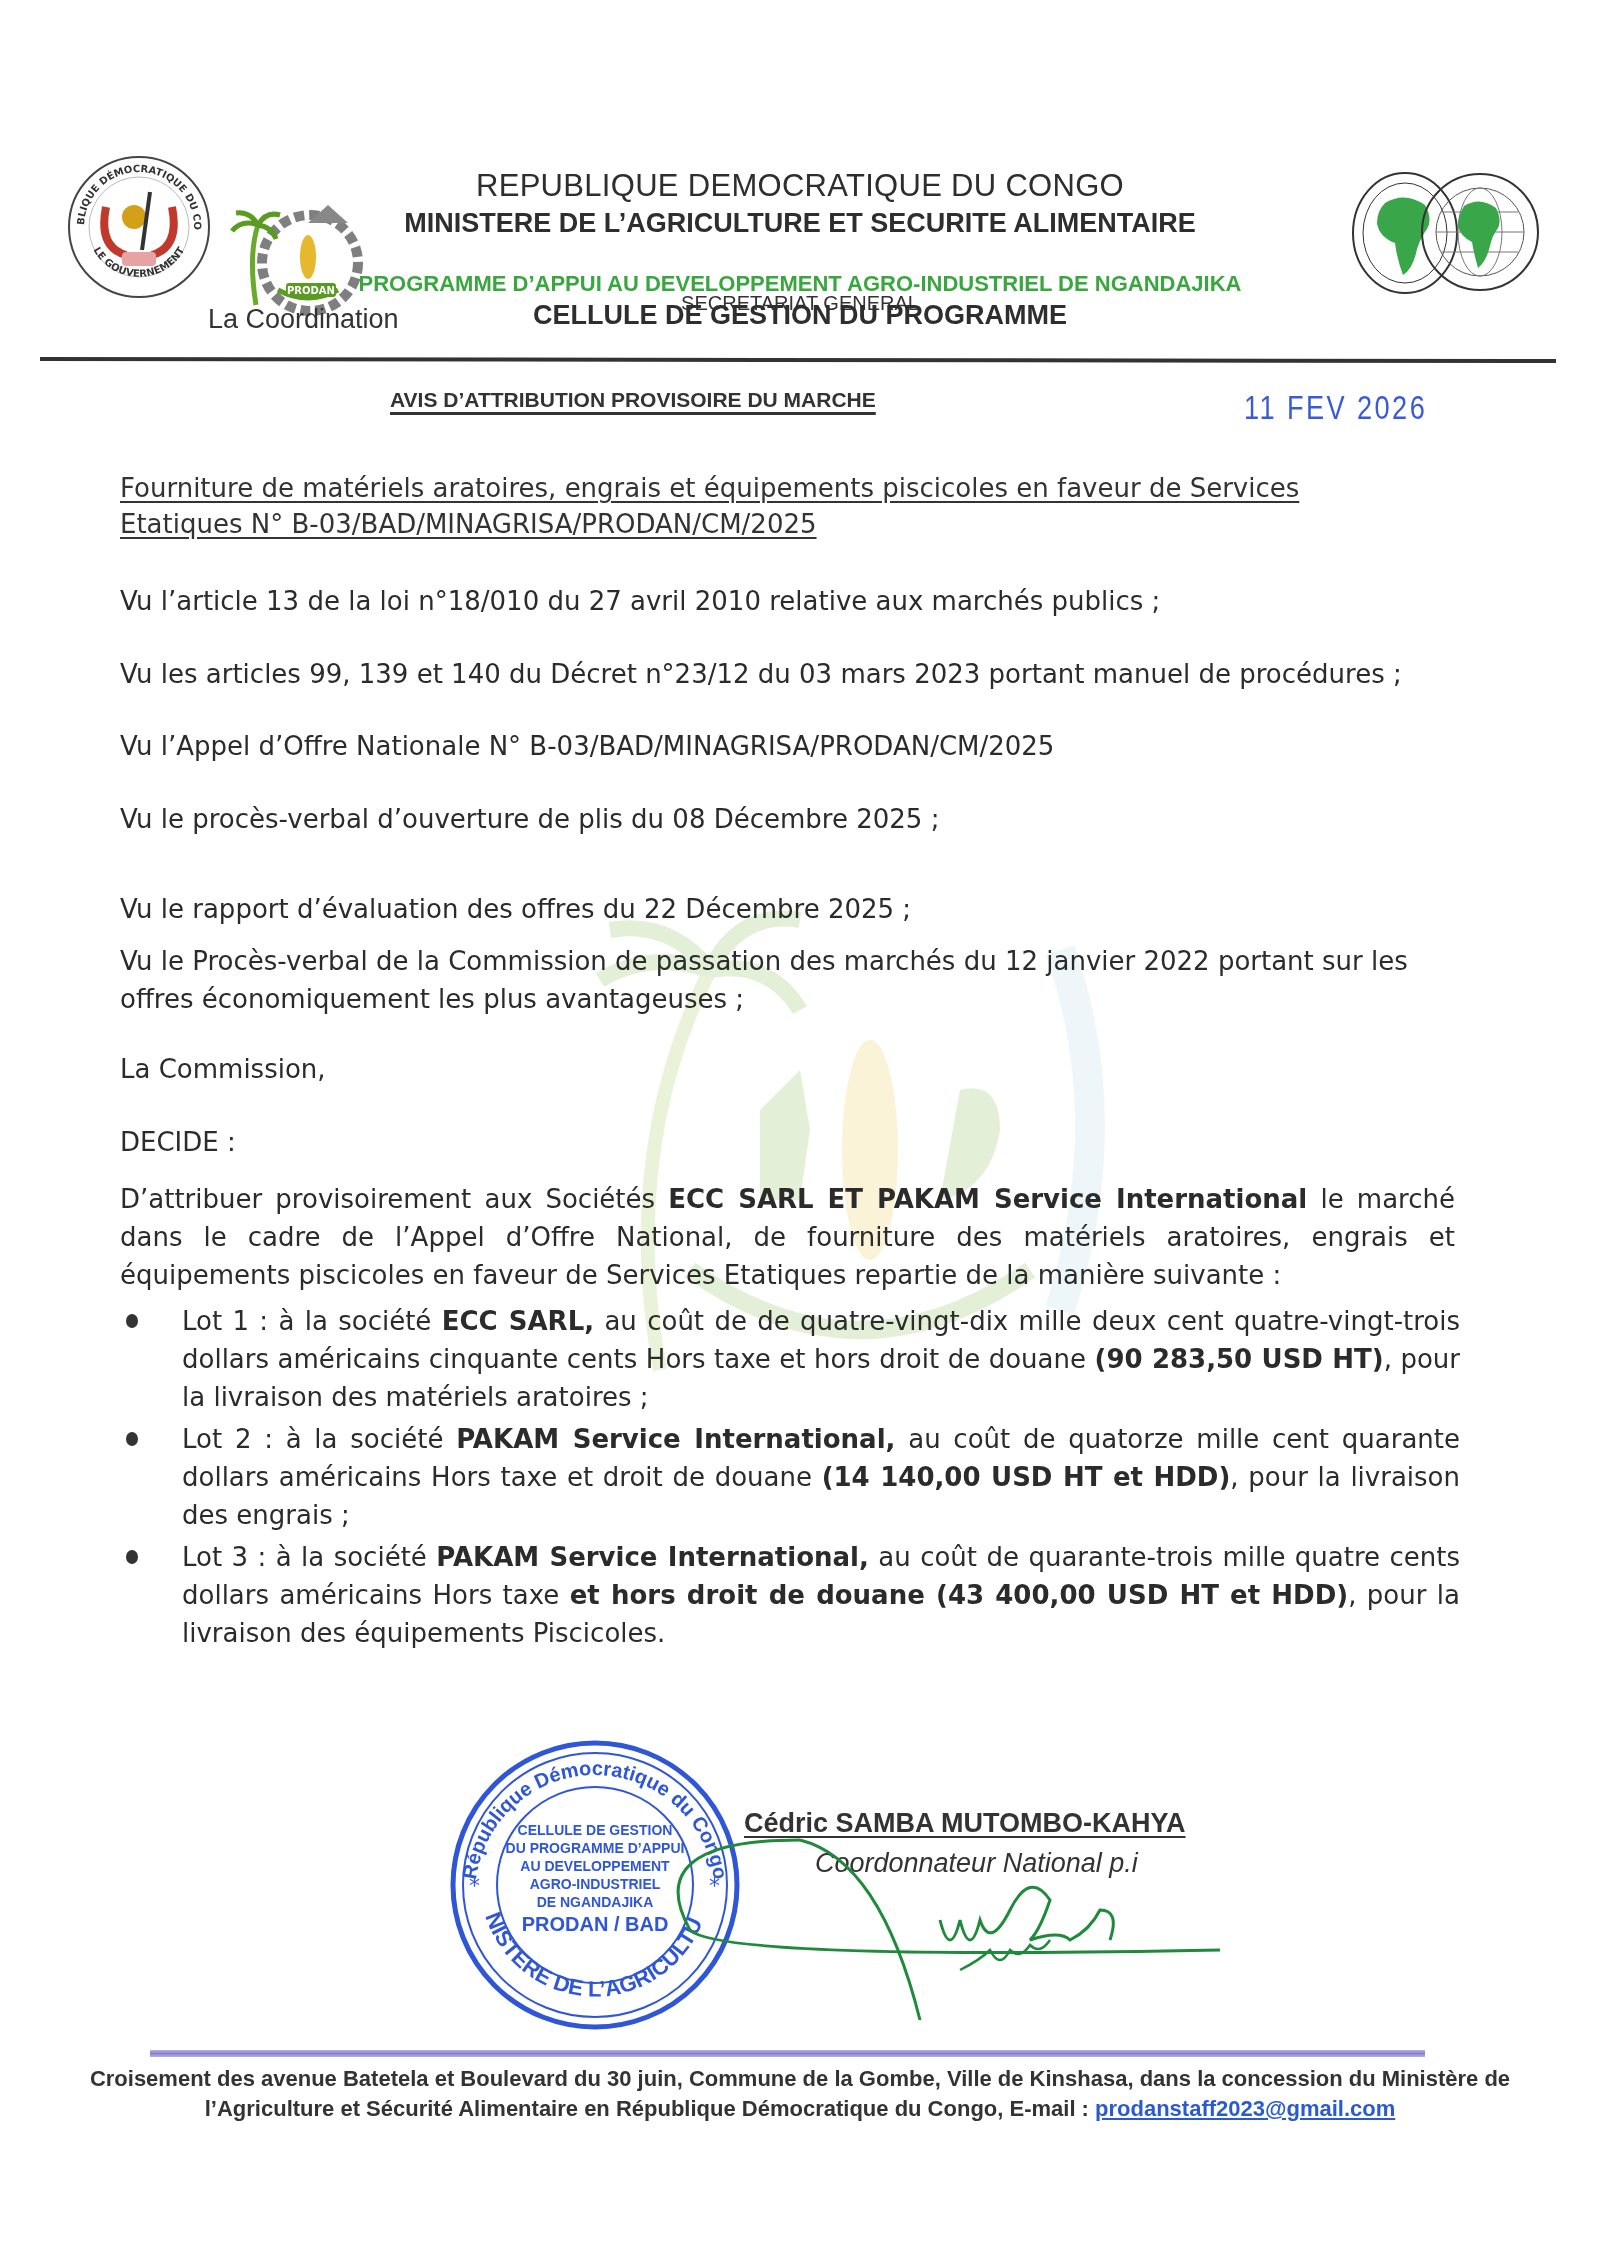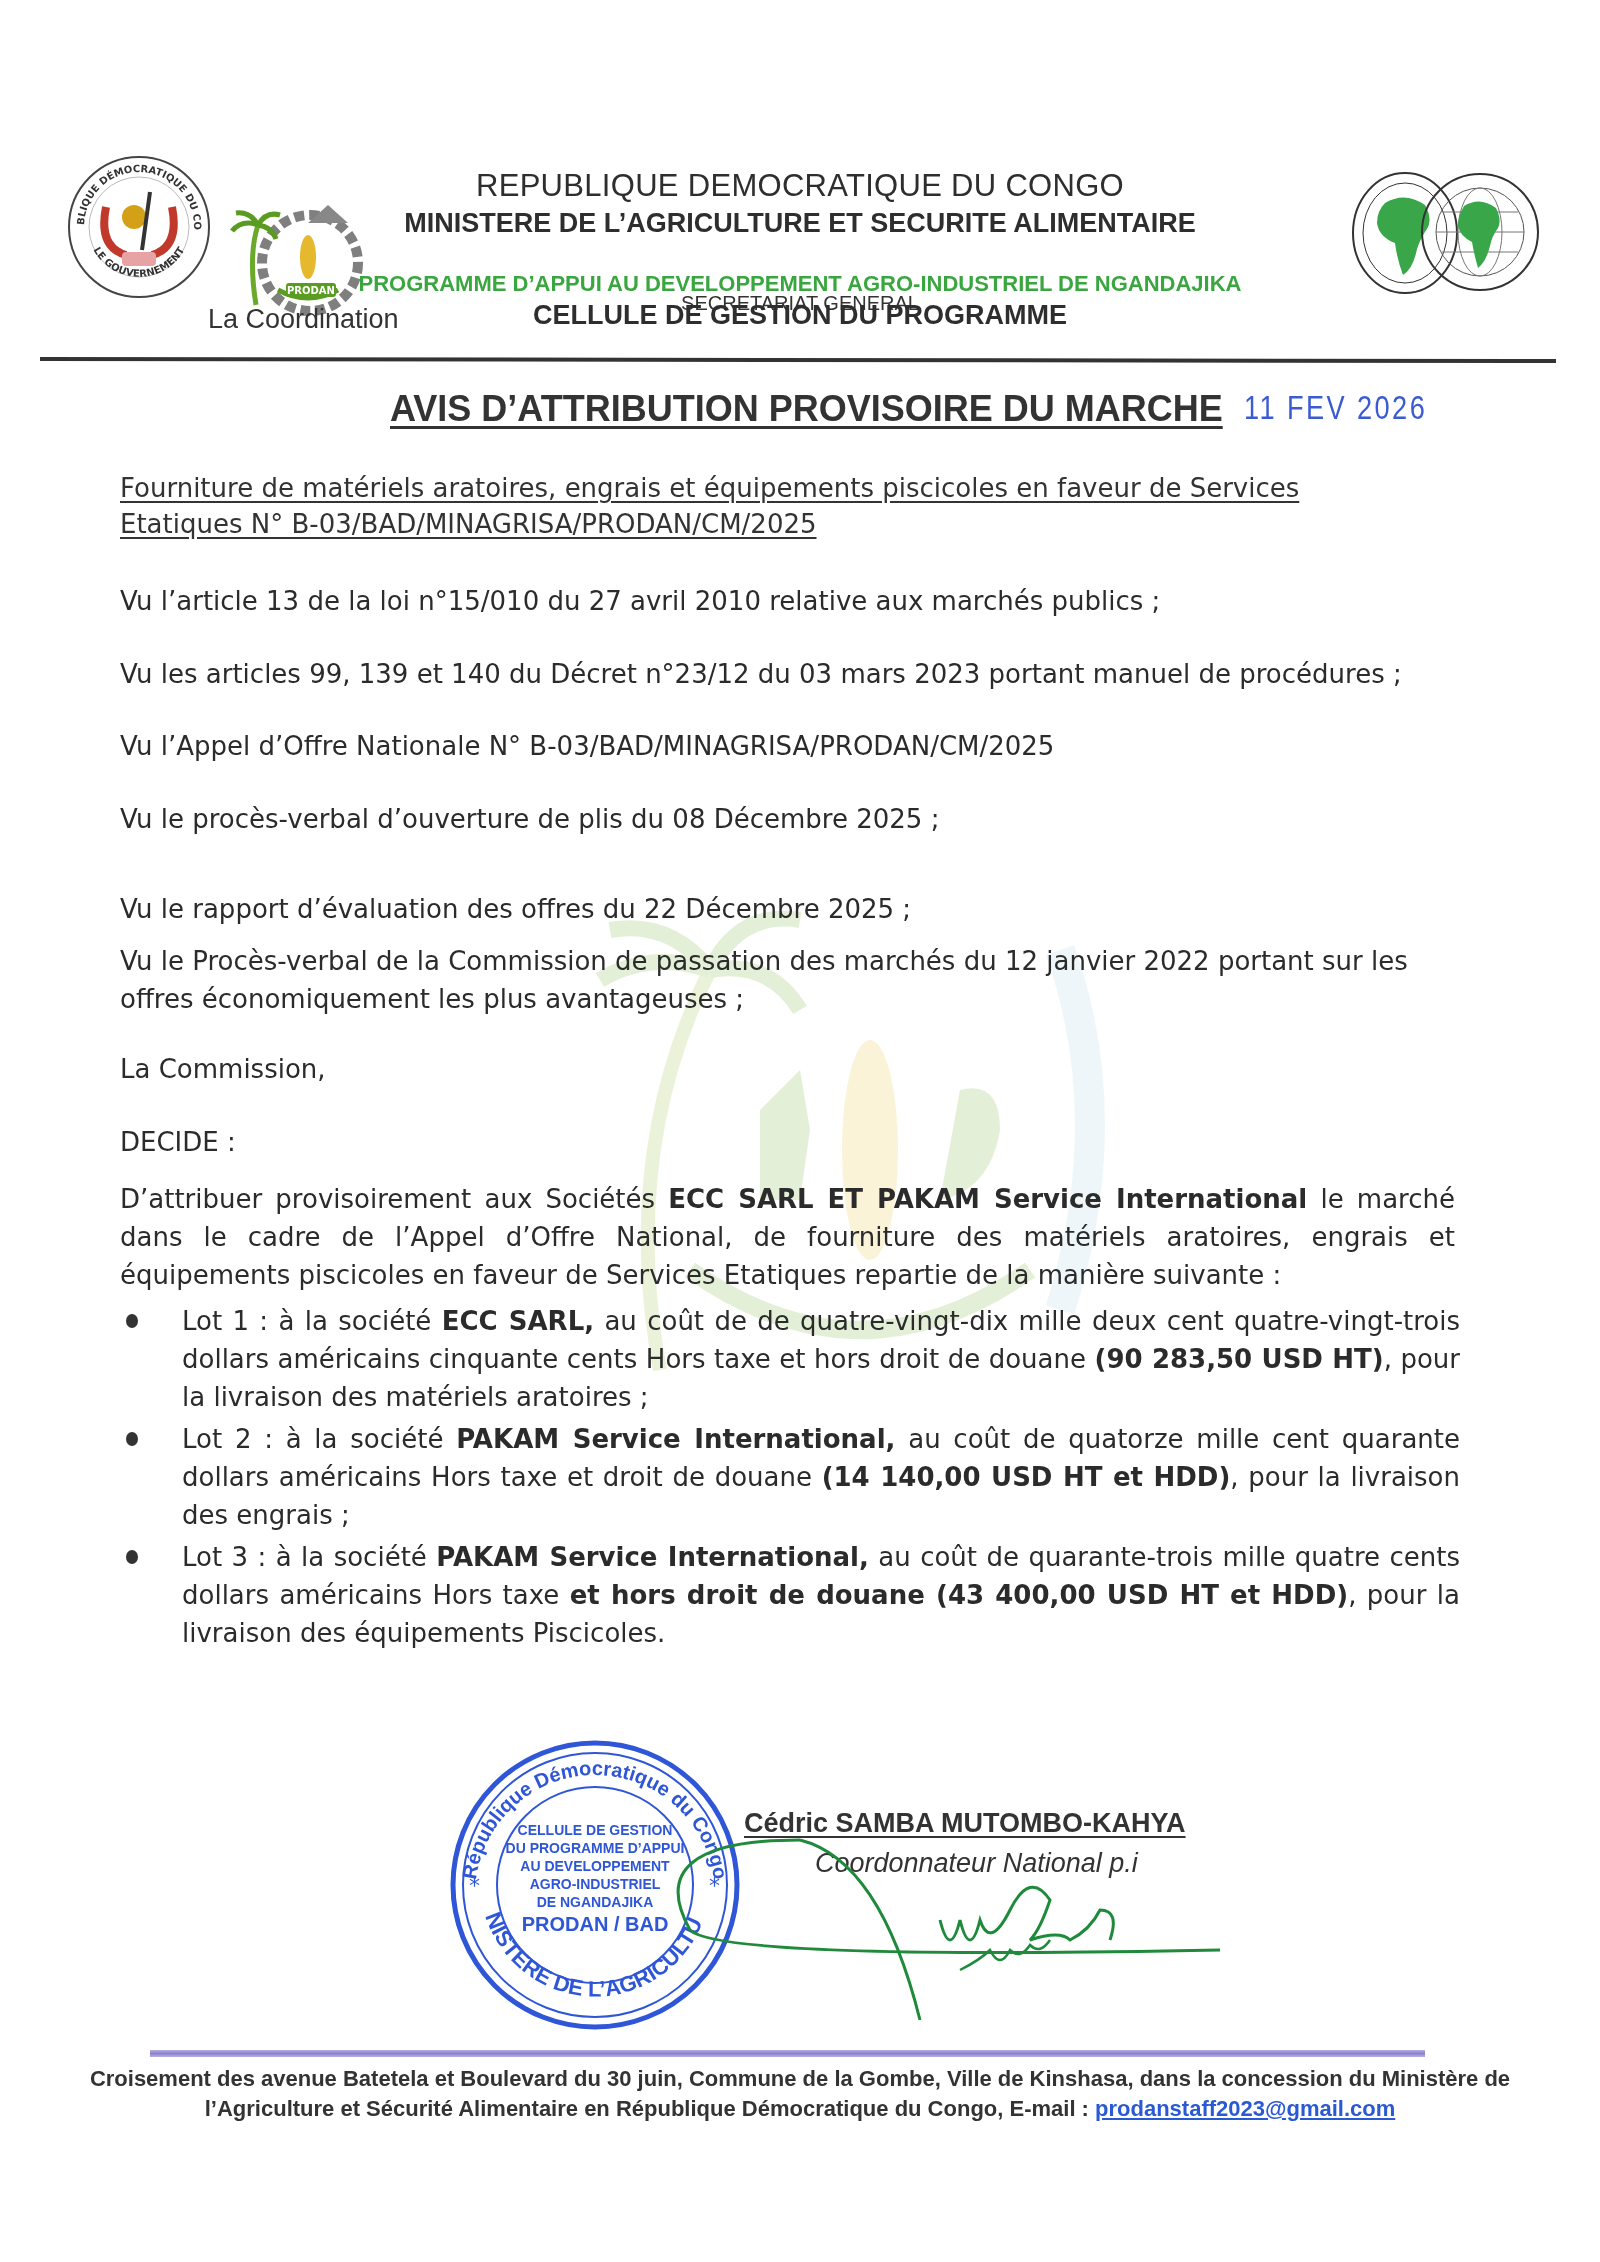--- a/index.html
+++ b/index.html
@@ -15,21 +15,21 @@
 
   .hdr { left: 300px; width: 1000px; text-align: center; font-family: "Liberation Sans", sans-serif; }
   .hdr1 { top: 168px; font-size: 31px; color: #2e2e2e; letter-spacing: 0.3px; }
   .hdr2 { top: 208px; font-size: 27px; font-weight: bold; color: #2e2e2e; }
   .hdr3 { top: 244px; font-size: 20px; color: #333; margin-top: 48px; }
   .hdr4 { top: 271px; font-size: 22px; font-weight: bold; color: #3aa63f; }
   .hdr5 { top: 300px; font-size: 27px; font-weight: bold; color: #2e2e2e; }
 
   .top-rule { left: 40px; top: 358px; width: 1516px; height: 4px; background: #333; transform: rotate(0.08deg); }
 
-  .title { left: 390px; top: 388px; font-family: "Liberation Sans", sans-serif; font-size: 36px; font-weight: bold; text-decoration: underline; text-decoration-thickness: 3px; text-underline-offset: 5px; color: #333; }
+  .title { left: 390px; top: 388px; font-family: "Liberation Sans", sans-serif; font-size: 21px; font-weight: bold; text-decoration: underline; text-decoration-thickness: 3px; text-underline-offset: 5px; color: #333; }
   .date-stamp { left: 1244px; top: 388px; font-family: "Liberation Sans Narrow", "Liberation Sans", sans-serif; font-size: 34px; color: #3b5bd3; letter-spacing: 3px; transform: scaleX(0.8); transform-origin: left; }
 
   .subject { left: 120px; top: 470px; width: 1240px; font-size: 26px; line-height: 36px; text-decoration: underline; text-underline-offset: 4px; color: #333; }
 
   .para { left: 120px; width: 1335px; font-size: 26px; line-height: 38px; color: #2b2b2b; }
   .p1 { top: 582px; }
   .p2 { top: 655px; }
   .p3 { top: 727px; }
   .p4 { top: 800px; }
   .p5 { top: 890px; }
@@ -117,21 +117,21 @@
 <div class="abs hdr hdr4">PROGRAMME D’APPUI AU DEVELOPPEMENT AGRO-INDUSTRIEL DE NGANDAJIKA</div>
 <div class="abs hdr hdr5">CELLULE DE GESTION DU PROGRAMME</div>
 
 <div class="abs top-rule"></div>
 
 <div class="abs title">AVIS D’ATTRIBUTION PROVISOIRE DU MARCHE</div>
 <div class="abs date-stamp">11 FEV 2026</div>
 
 <div class="abs subject">Fourniture de matériels aratoires, engrais et équipements piscicoles en faveur de Services Etatiques N° B-03/BAD/MINAGRISA/PRODAN/CM/2025</div>
 
-<div class="abs para p1">Vu l’article 13 de la loi n°15/010 du 27 avril 2010 relative aux marchés publics ;</div>
+<div class="abs para p1">Vu l’article 13 de la loi n°18/010 du 27 avril 2010 relative aux marchés publics ;</div>
 <div class="abs para p2">Vu les articles 99, 139 et 140 du Décret n°23/12 du 03 mars 2023 portant manuel de procédures ;</div>
 <div class="abs para p3">Vu l’Appel d’Offre Nationale N° B-03/BAD/MINAGRISA/PRODAN/CM/2025</div>
 <div class="abs para p4">Vu le procès-verbal d’ouverture de plis du 08 Décembre 2025 ;</div>
 <div class="abs para p5">Vu le rapport d’évaluation des offres du 22 Décembre 2025 ;</div>
 <div class="abs para p6">Vu le Procès-verbal de la Commission de passation des marchés du 12 janvier 2022 portant sur les offres économiquement les plus avantageuses ;</div>
 <div class="abs para p7">La Commission,</div>
 <div class="abs para p8">DECIDE :</div>
 
 <div class="abs para p9"><span>D’attribuer provisoirement aux Sociétés </span><b>ECC SARL ET PAKAM Service International</b><span> le marché dans le cadre de l’Appel d’Offre National, de fourniture des matériels aratoires, engrais et équipements piscicoles en faveur de Services Etatiques repartie de la manière suivante :</span></div>
 

